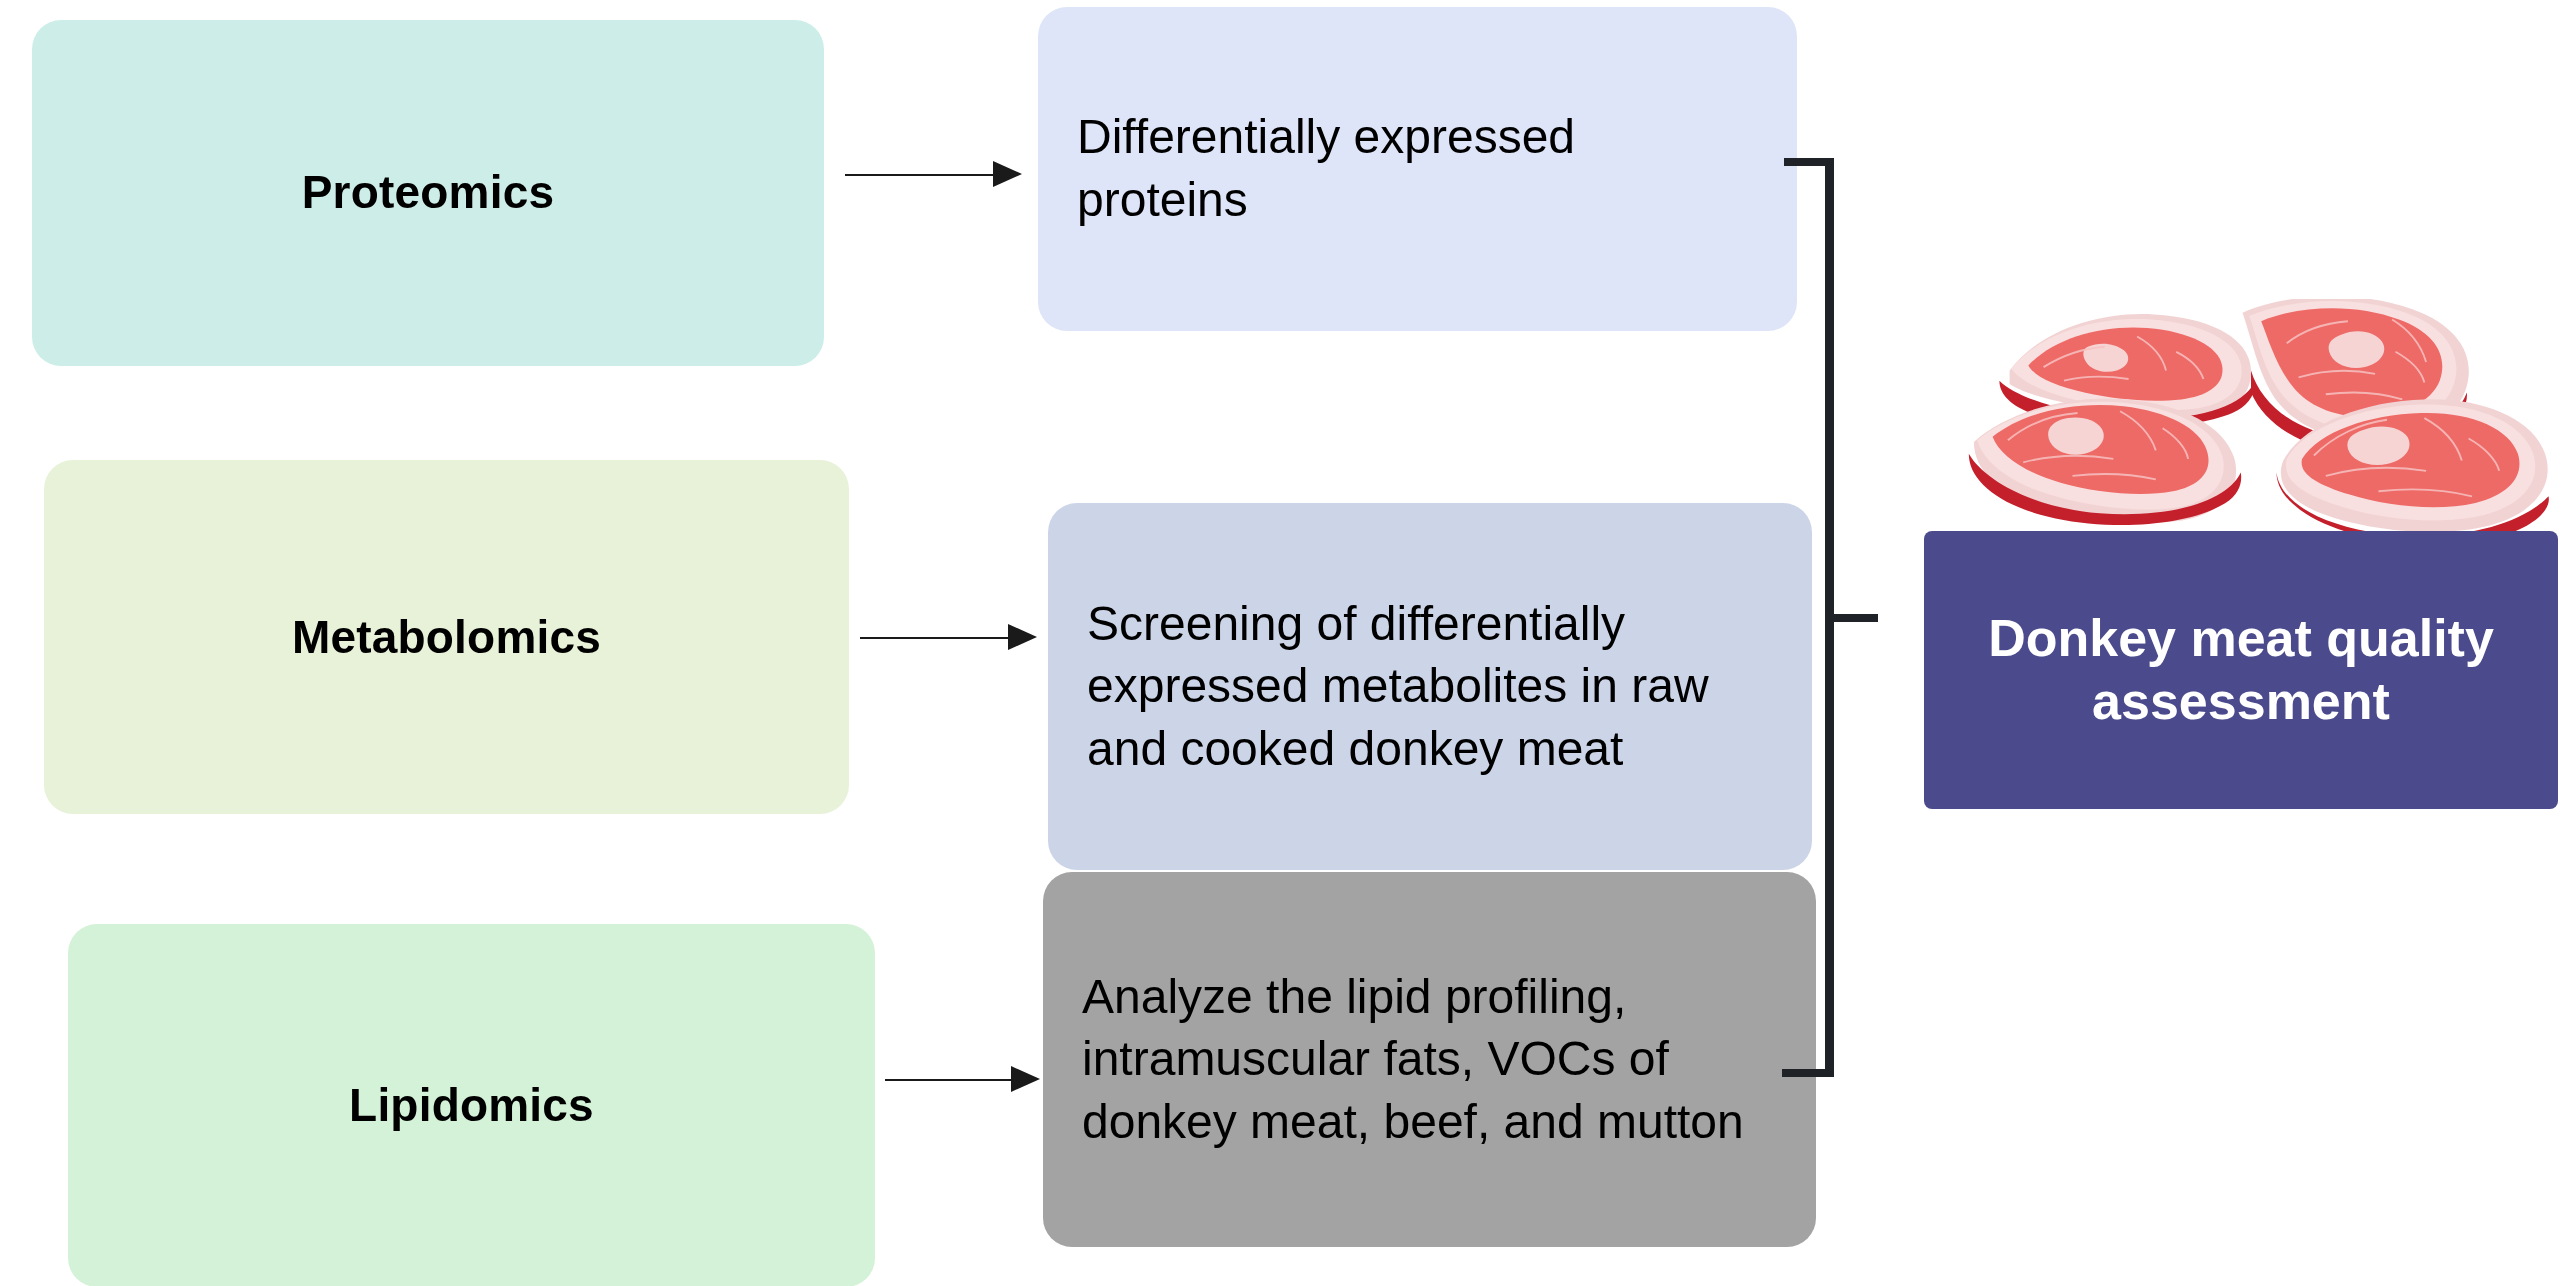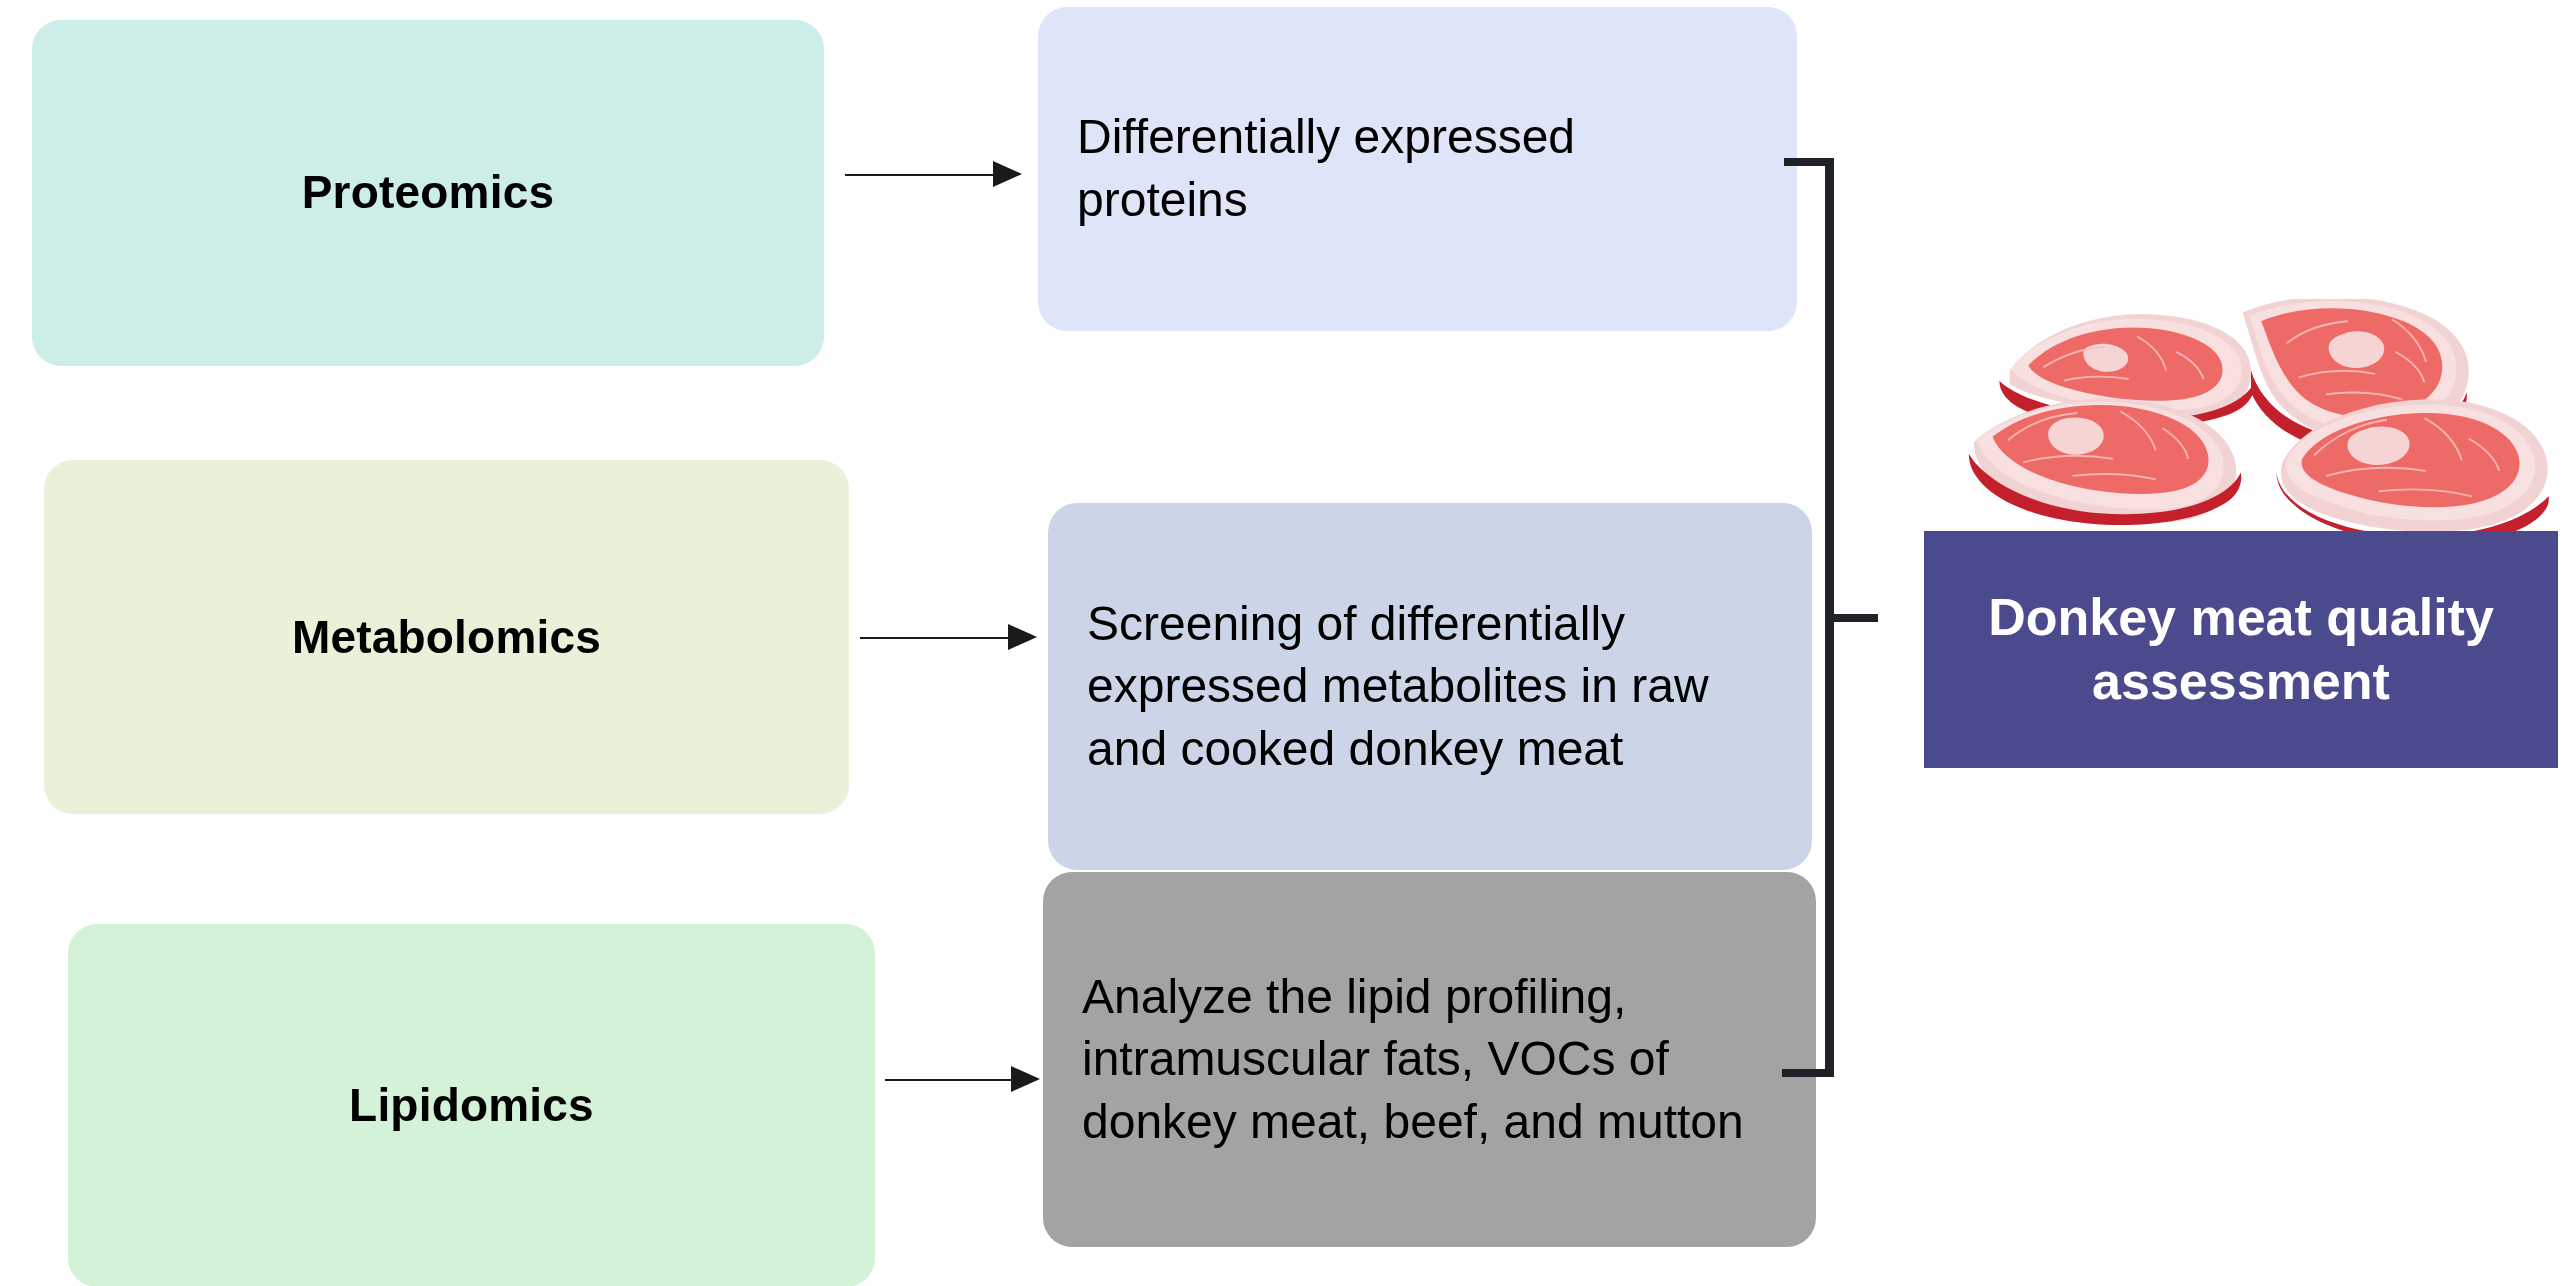--- a/index.html
+++ b/index.html
@@ -81,24 +81,24 @@
   
   .brk { position: absolute; background: #1f2328; }
   #brk-vert   { left: 1825px; top: 158px;  width: 8.5px;  height: 919px; }
   #brk-top    { left: 1784px; top: 158px;  width: 49px;  height: 7.6px; }
   #brk-bottom { left: 1782px; top: 1069px; width: 51px;  height: 7.6px; }
   #brk-mid    { left: 1825px; top: 614px;  width: 53px;  height: 7.6px; }
 
   
   #node-target {
     position: absolute;
-    left: 1924px; top: 531px; width: 634px; height: 237px;
+    left: 1924px; top: 531px; width: 634px; height: 278px;
     background: #4a4a8c;
     display: flex; align-items: center; justify-content: center;
-    border-radius: 0;
+    border-radius: 8px;
   }
   #target-text {
     font-weight: bold;
     font-size: 52px;
     line-height: 1.22;
     color: #ffffff;
     text-align: center;
   }
 
   

